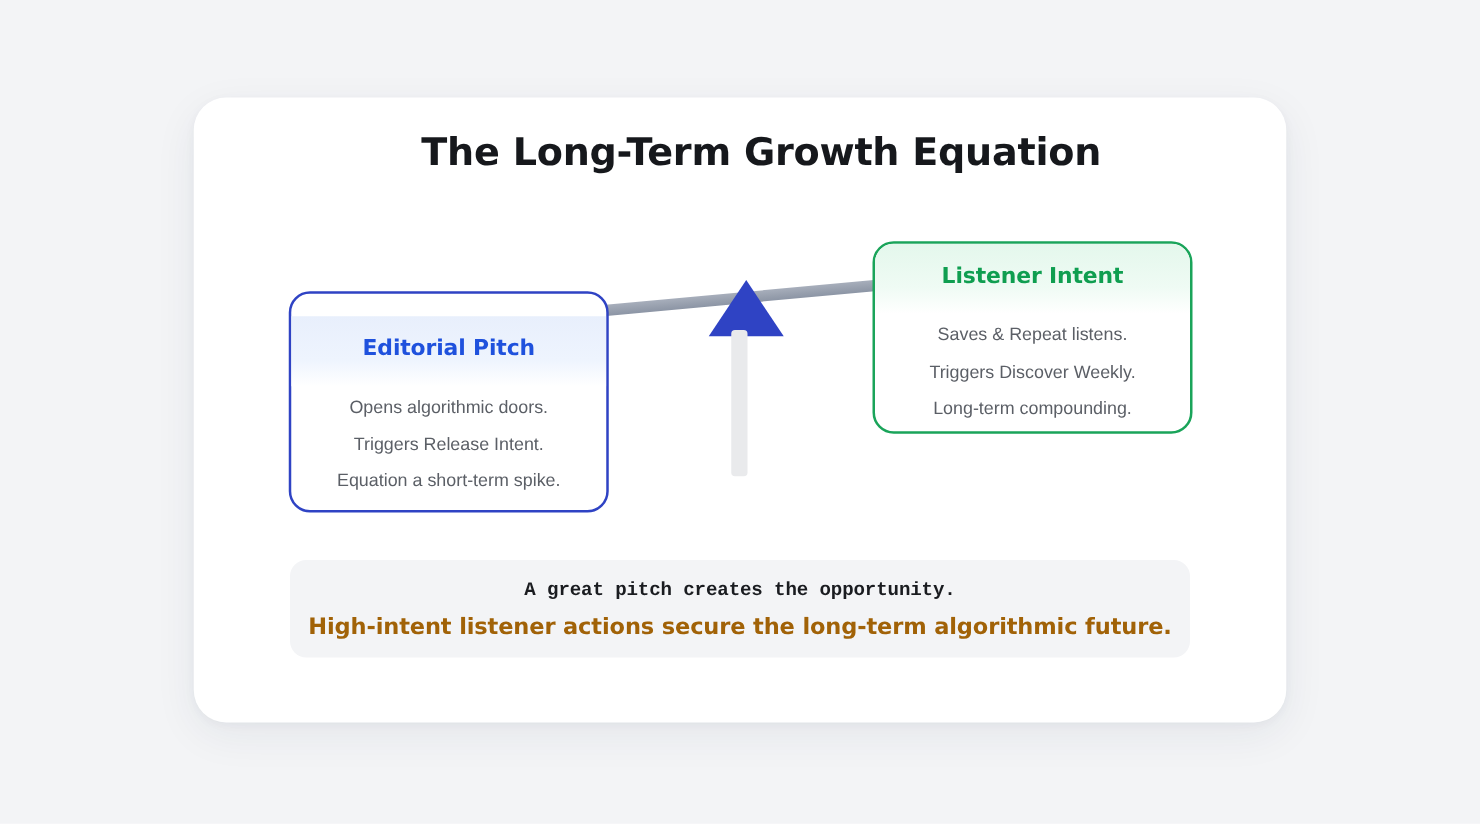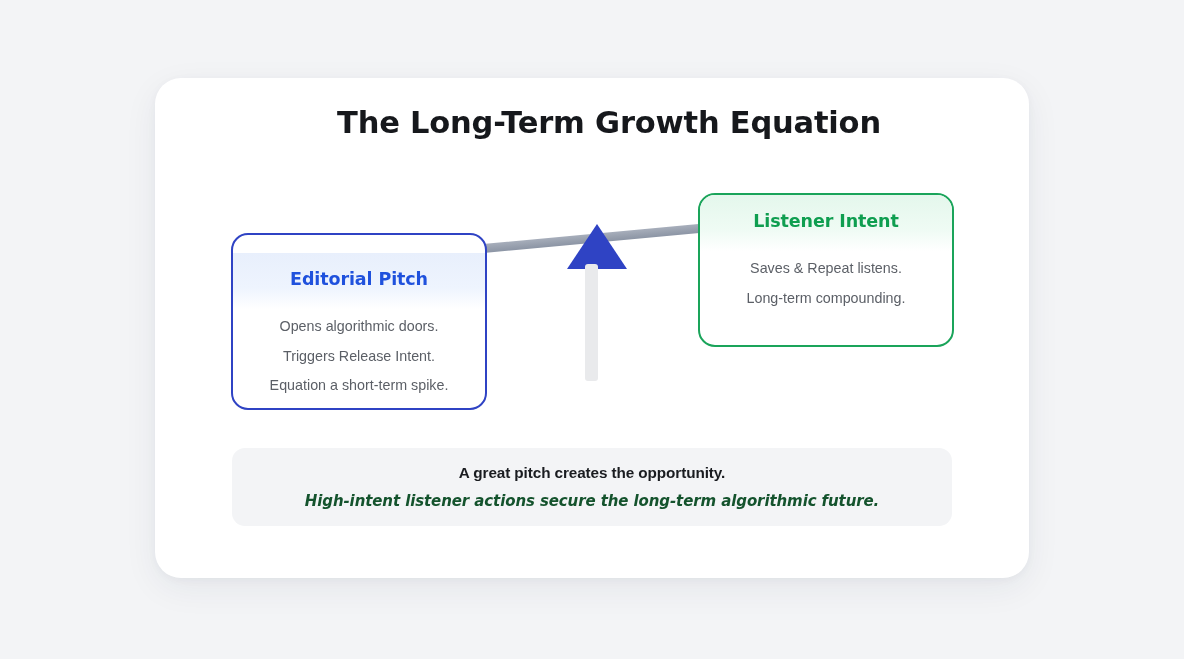--- a/index.html
+++ b/index.html
@@ -152,36 +152,35 @@
     width: 720px;
     height: 78px;
     background: #f3f4f6;
     border-radius: 13px;
     display: flex;
     flex-direction: column;
     align-items: center;
     justify-content: center;
   }
   .callout .c-line1 {
-    font-family: Liberation Sans, sans-serif;
+    font-family: Liberation Mono, monospace;
     font-size: 15.3px;
     font-weight: bold;
     color: #1a1c20;
     letter-spacing: -0.1px;
     margin-bottom: 10px;
     white-space: nowrap;
   }
   .callout .c-line2 {
     font-family: "DejaVu Sans", sans-serif;
-    font-size: 15px;
-    font-weight: bold;
-    color: #14532d;
+    font-size: 18px;
+    font-weight: bold;
+    color: #a16207;
     letter-spacing: -0.1px;
     white-space: nowrap;
-    font-style: italic;
   }
 </style>
 </head>
 <body>
 
 <div id="stage">
 
   <div class="slide">
 
     <div class="slide-title">The Long-Term Growth Equation</div>
@@ -198,20 +197,21 @@
         <div class="line">Opens algorithmic doors.</div>
         <div class="line">Triggers Release Intent.</div>
         <div class="line">Equation a short-term spike.</div>
       </div>
     </div>
 
     <div class="concept right">
       <div class="head">Listener Intent</div>
       <div class="body">
         <div class="line">Saves &amp; Repeat listens.</div>
+        <div class="line">Triggers Discover Weekly.</div>
         <div class="line">Long-term compounding.</div>
       </div>
     </div>
 
     <div class="callout">
       <div class="c-line1">A great pitch creates the opportunity.</div>
       <div class="c-line2">High-intent listener actions secure the long-term algorithmic future.</div>
     </div>
 
   </div>

